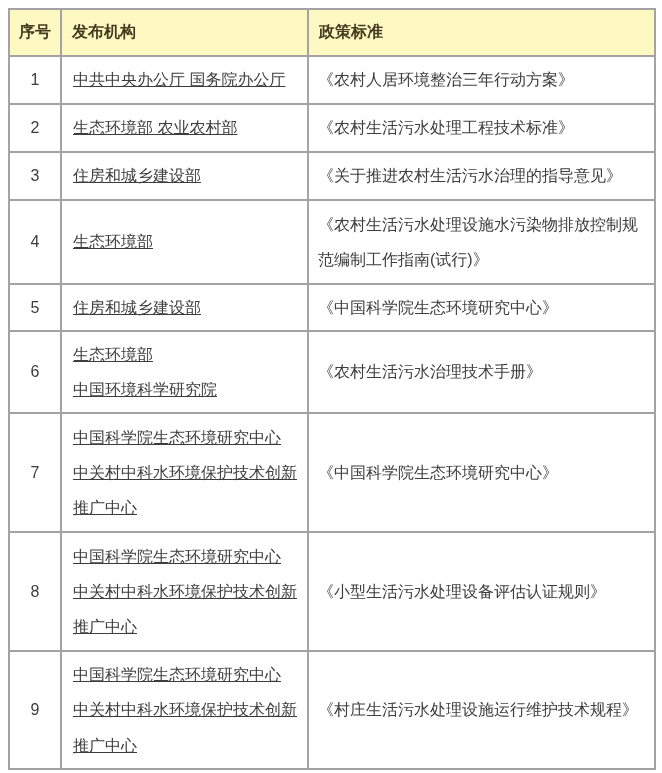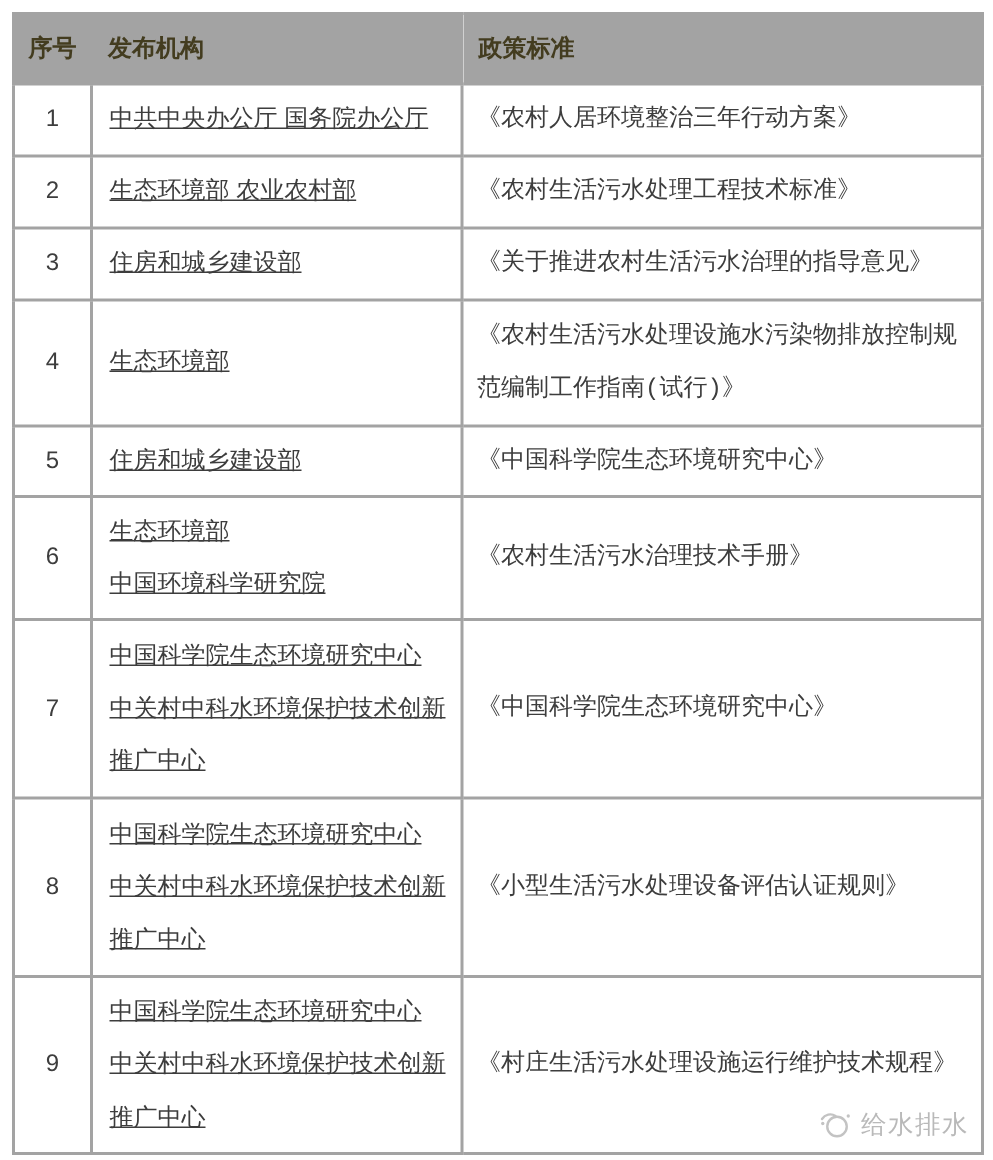--- a/index.html
+++ b/index.html
@@ -26,21 +26,21 @@
   .policy-table th,
   .policy-table td {
     border: 2px solid #a3a3a3;
     font-size: 16px;
     color: #3d3d3d;
     vertical-align: middle;
     overflow: hidden;
   }
   .policy-table thead tr { height: 47px; }
   .policy-table thead th {
-    background: #a3a3a3;
+    background: #fef9c3;
     font-weight: bold;
     color: #433c1f;
     text-align: left;
     padding: 0 10px;
   }
   .policy-table thead th.col-no {
     text-align: center;
     padding: 0;
   }
   .policy-table td.cell-no {
@@ -50,21 +50,20 @@
   .policy-table td.cell-agency {
     padding: 4px 4px 4px 11px;
     line-height: 2.2;
     white-space: pre-line;
     text-decoration: underline;
   }
   .policy-table td.cell-policy {
     padding: 4px 6px 4px 9px;
     line-height: 2.2;
     white-space: pre-line;
-    font-family: Liberation Mono, monospace;
   }
   
   .policy-table tbody tr:nth-child(1) { height: 48px; }
   .policy-table tbody tr:nth-child(2) { height: 48px; }
   .policy-table tbody tr:nth-child(3) { height: 48px; }
   .policy-table tbody tr:nth-child(4) { height: 84px; }
   .policy-table tbody tr:nth-child(5) { height: 47px; }
   .policy-table tbody tr:nth-child(6) { height: 82px; }
   .policy-table tbody tr:nth-child(7) { height: 119px; }
   .policy-table tbody tr:nth-child(8) { height: 119px; }
@@ -148,25 +147,14 @@
       </tr>
       <tr>
         <td class="cell-no">9</td>
         <td class="cell-agency">中国科学院生态环境研究中心
 中关村中科水环境保护技术创新推广中心</td>
         <td class="cell-policy">《村庄生活污水处理设施运行维护技术规程》</td>
       </tr>
     </tbody>
   </table>
 
-  <div class="watermark">
-    <span class="wm-icon">
-      <svg width="24" height="20" viewBox="0 0 24 20" fill="none" xmlns="http://www.w3.org/2000/svg">
-        <circle cx="13" cy="11" r="6.5" stroke="#c3c3c3" stroke-width="1.6"></circle>
-        <path d="M3 6 C5 3, 9 2, 12 4" stroke="#c3c3c3" stroke-width="1.6" fill="none" stroke-linecap="round"></path>
-        <circle cx="3.5" cy="9" r="1.1" fill="#c3c3c3"></circle>
-        <circle cx="20.5" cy="4" r="1.1" fill="#c3c3c3"></circle>
-      </svg>
-    </span>
-    <span class="wm-text">给水排水</span>
-  </div>
 
 </div>
 
 </body></html>

